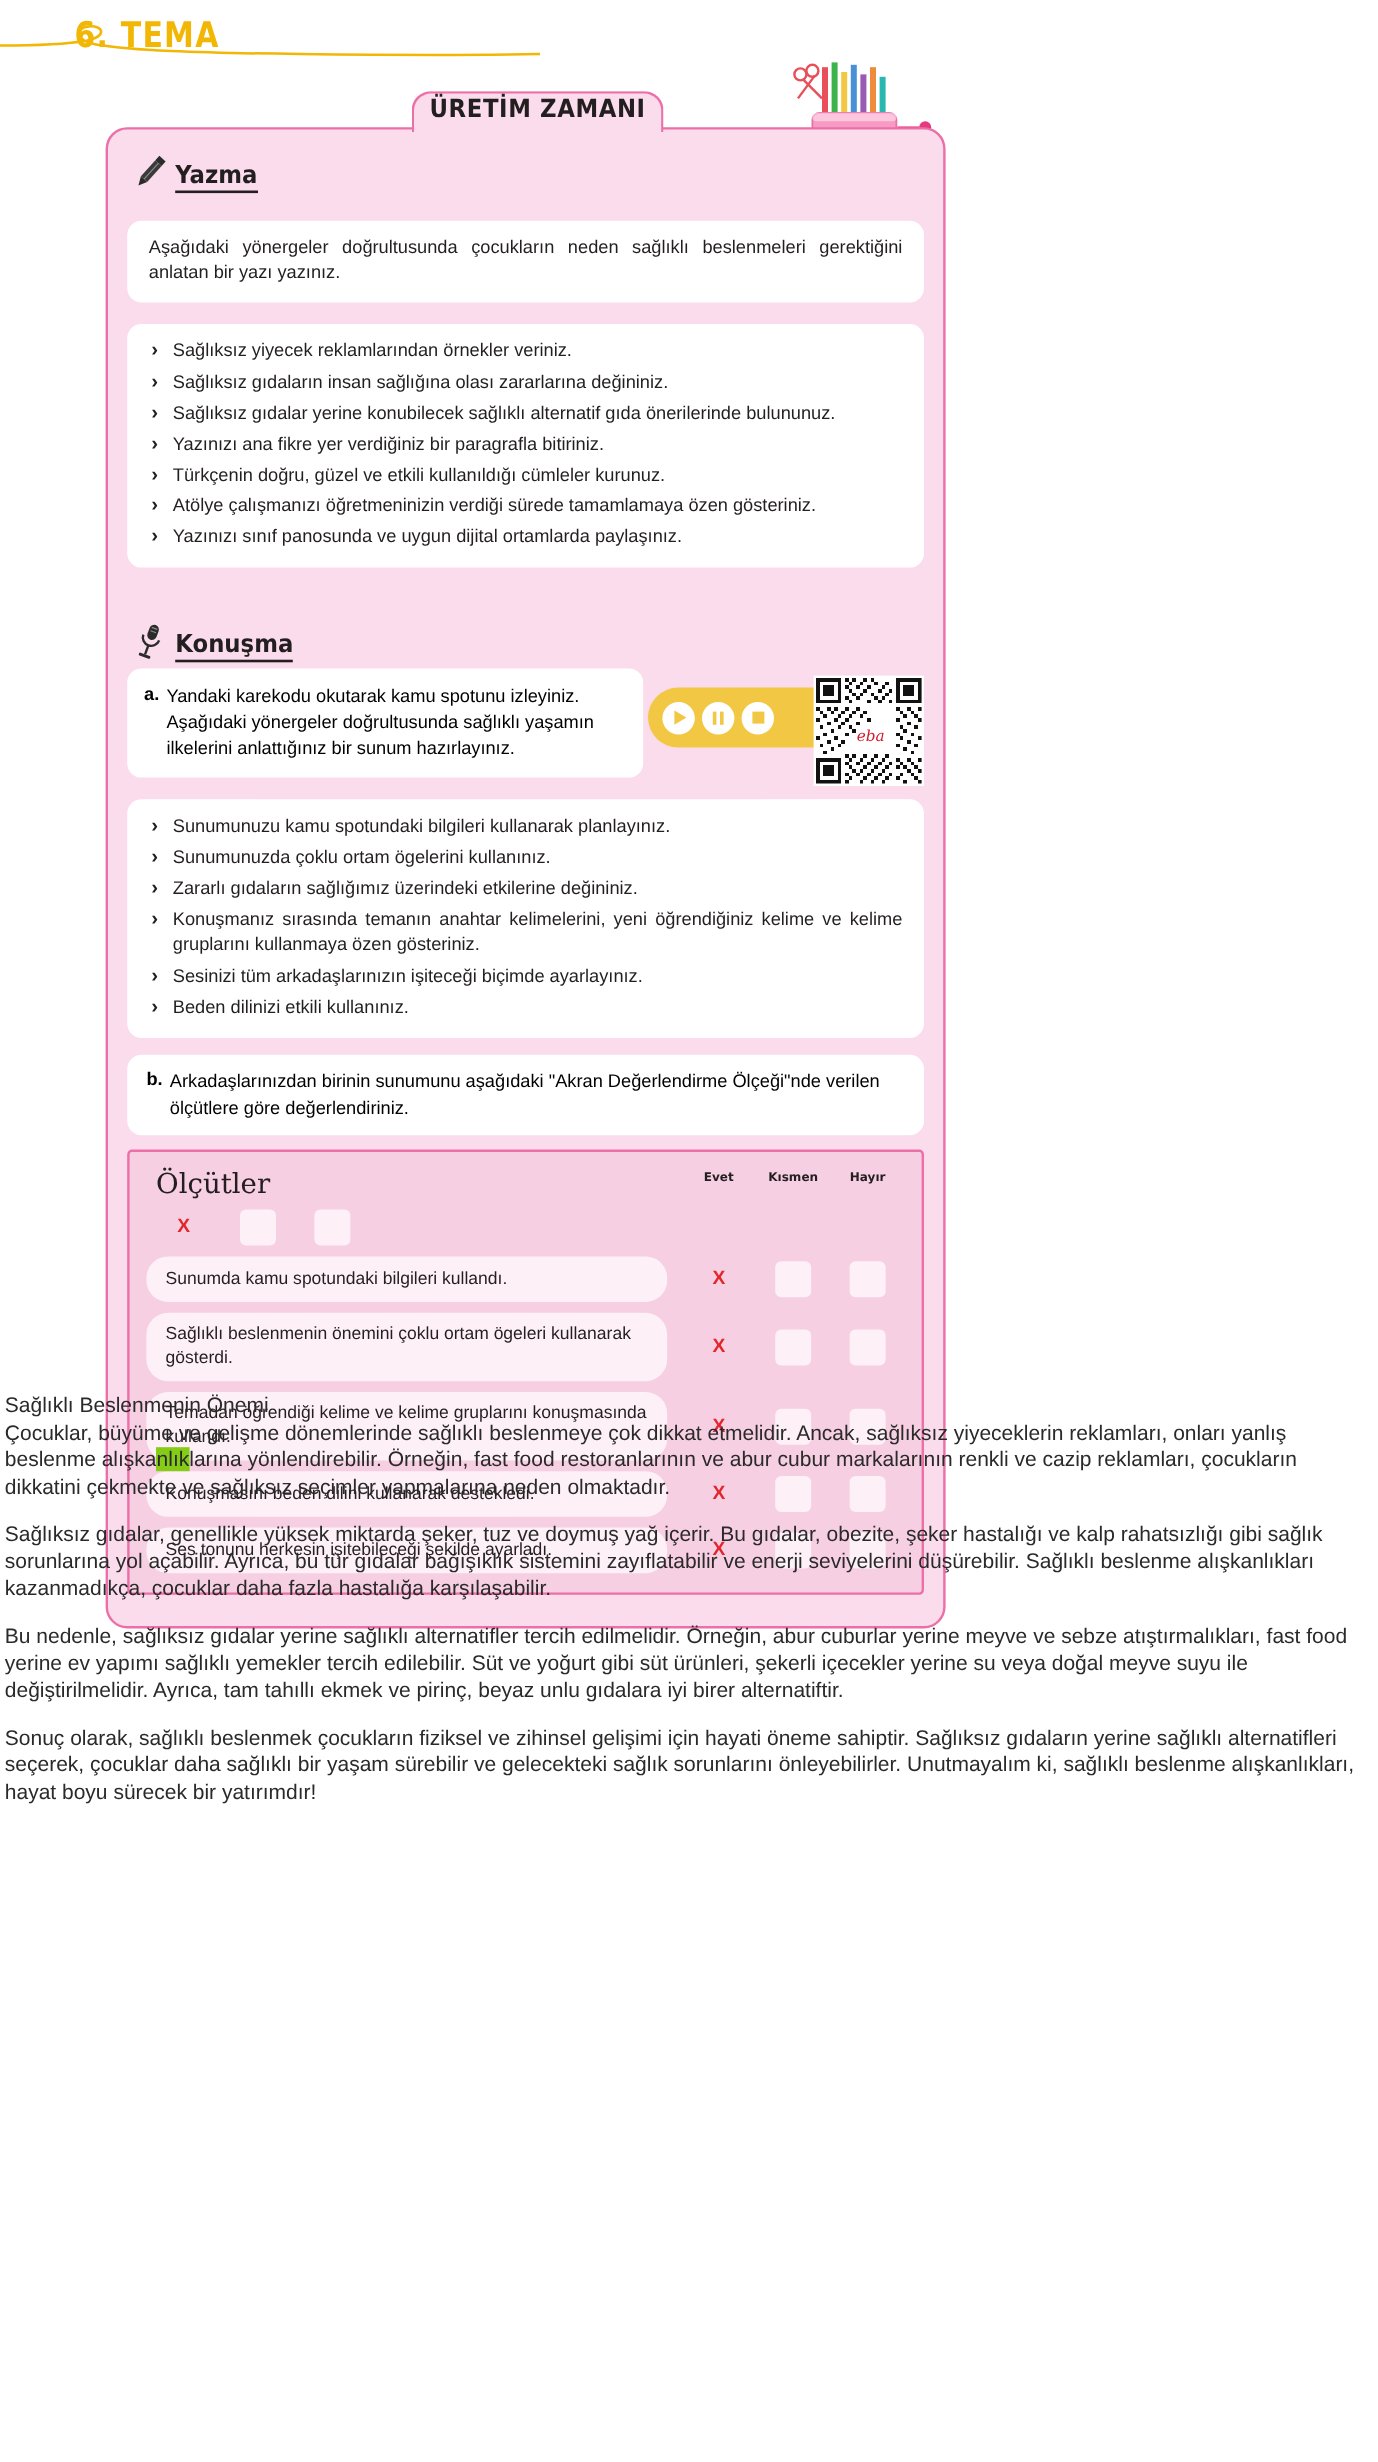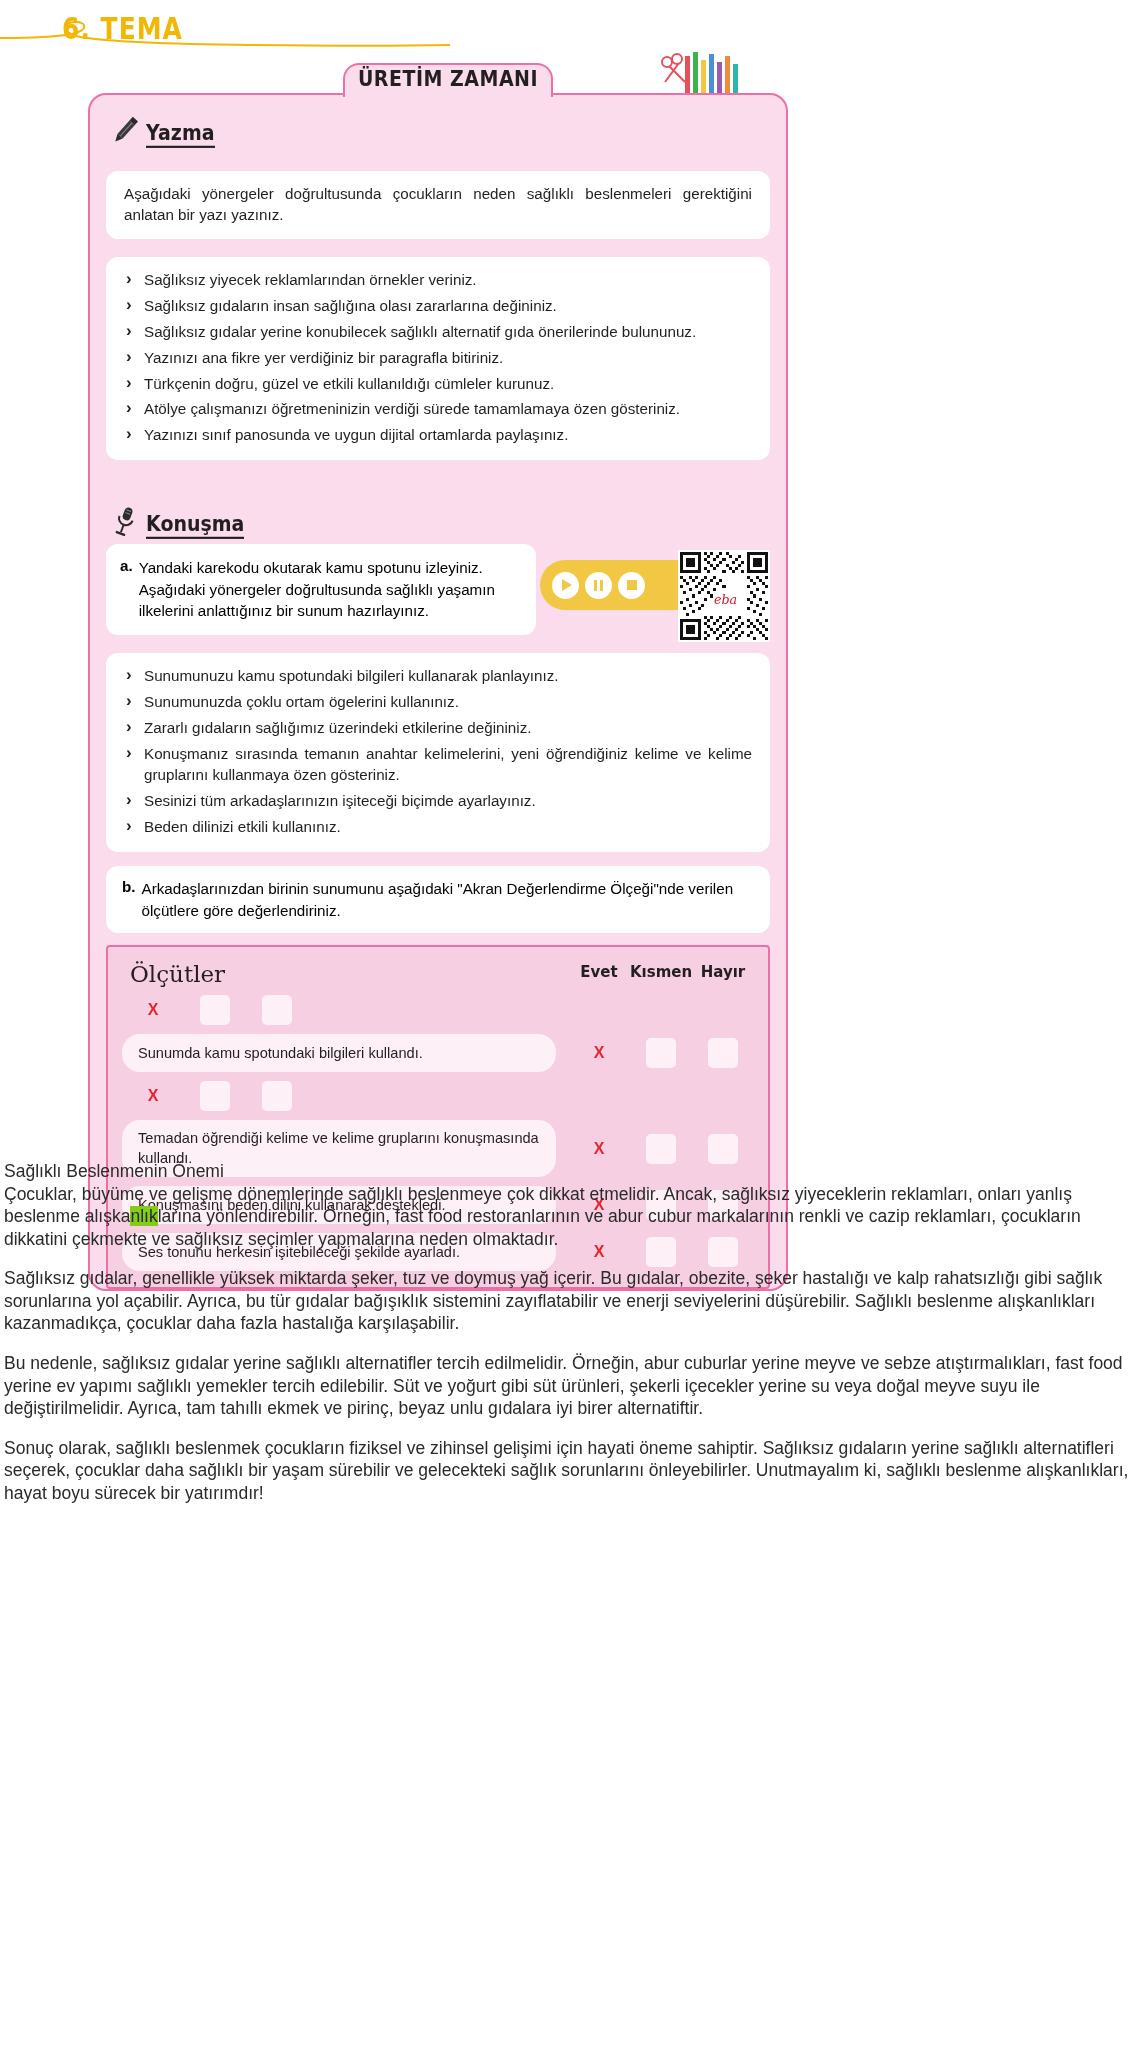--- a/index.html
+++ b/index.html
@@ -27,26 +27,26 @@
     font-size: 25px;
     letter-spacing: 1px;
     color: #f2b705;
     transform: scaleY(1.18);
     transform-origin: left top;
   }
 
   
   .card {
     position: absolute;
-    left: 88px; top: 93px;
+    left: 88px; top: 106px;
     width: 700px;
     background: #fadcec;
     border: 2.5px solid #ec6fa8;
     border-radius: 18px;
-    padding: 0 0 0 0;
+    padding: 0 0 26px 0;
   }
   .card-tab {
     position: absolute;
     left: 253px; top: -32px;
     width: 210px; height: 34px;
     background: #fadcec;
     border: 2.5px solid #ec6fa8;
     border-bottom: none;
     border-radius: 16px 16px 0 0;
     z-index: 2;
@@ -215,21 +215,21 @@
     position: absolute;
     right: 14px; top: 16px;
     display: flex;
     gap: 0;
   }
   .rubric-head span {
     width: 62px;
     text-align: center;
     font-family: "DejaVu Sans", sans-serif;
     font-weight: bold;
-    font-size: 15px;
+    font-size: 10px;
     color: #231f20;
   }
   .rrow {
     display: flex;
     align-items: center;
     margin-bottom: 9px;
   }
   .rrow:last-child { margin-bottom: 0; }
   .rcrit {
     flex: 1 1 auto;
@@ -612,20 +612,21 @@
         <div class="rcell">
             <div class="rbox"></div>
           </div>
         <div class="rcell">
             <div class="rbox"></div>
           </div>
       </div>
     </div>
 
     <div class="rrow">
+      <div class="rcrit">Sağlıklı beslenmenin önemini çoklu ortam ögeleri kullanarak gösterdi.</div>
       <div class="rboxes">
         <div class="rcell">
             <div class="rbox marked">X</div>
           </div>
         <div class="rcell">
             <div class="rbox"></div>
           </div>
         <div class="rcell">
             <div class="rbox"></div>
           </div>

